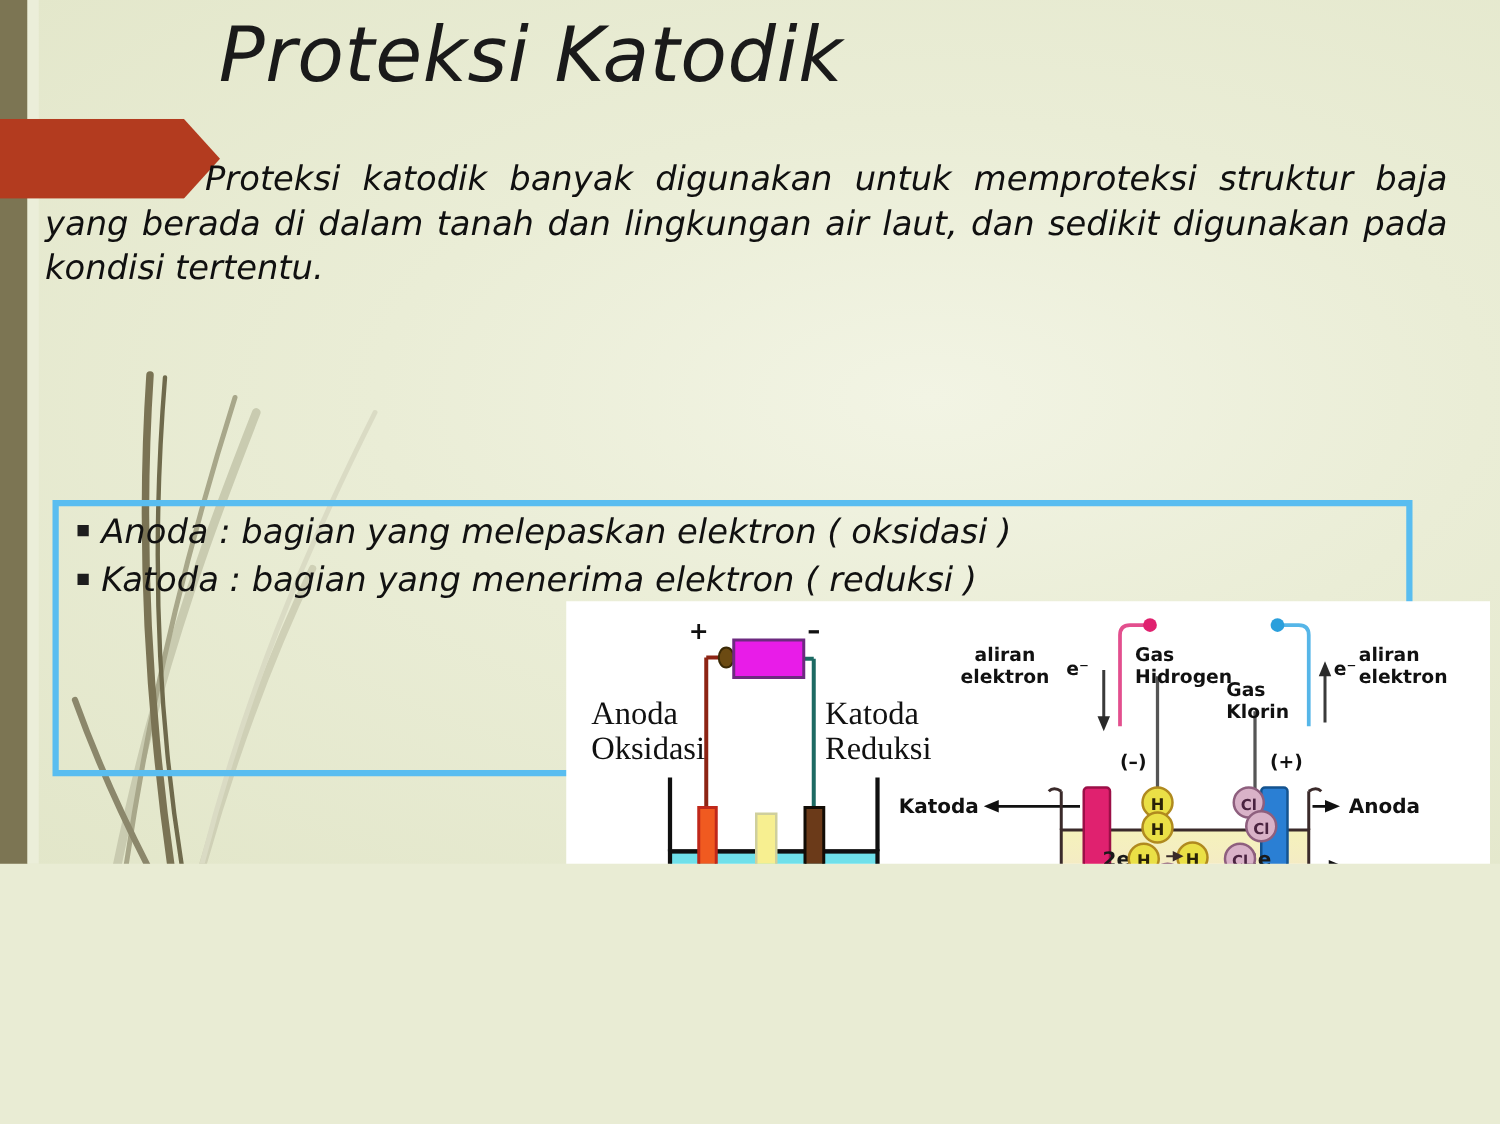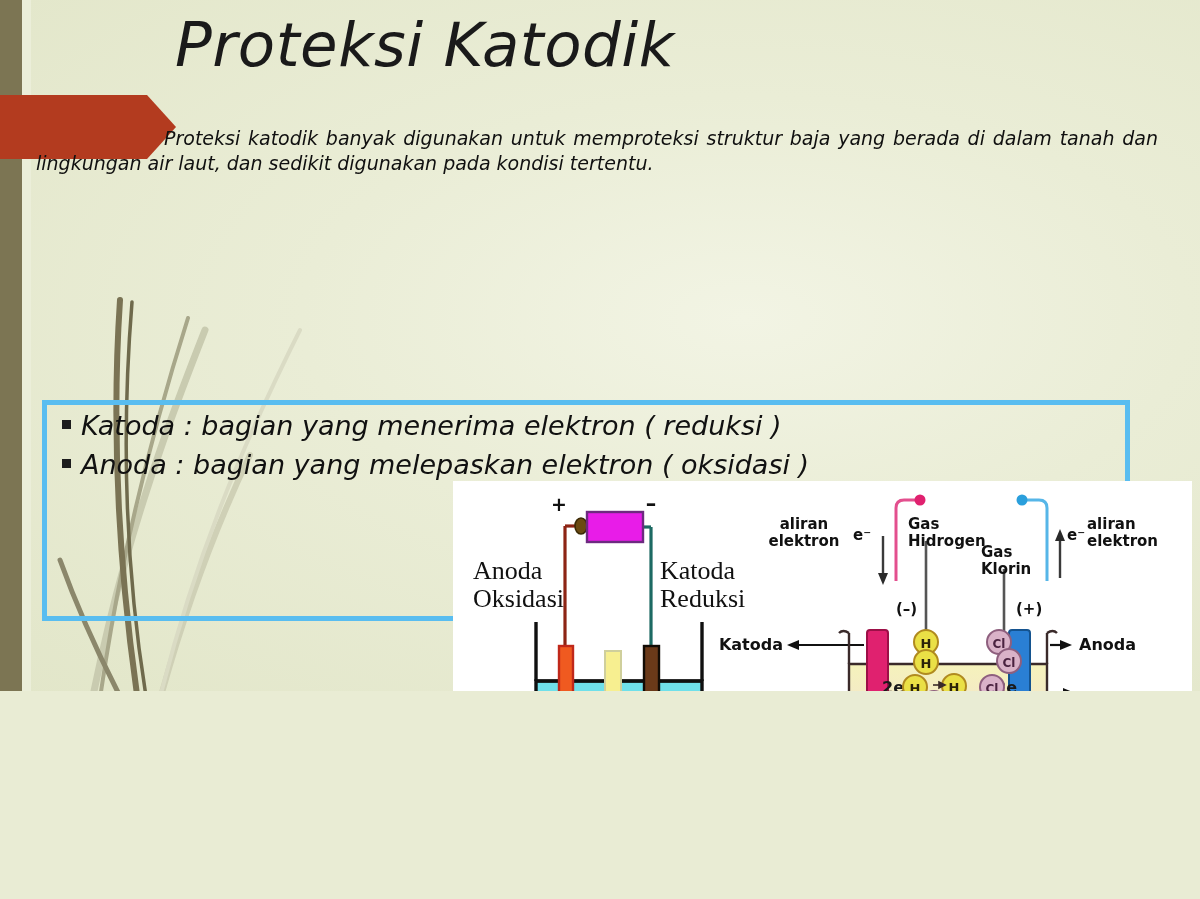--- a/index.html
+++ b/index.html
@@ -30,21 +30,21 @@
   .title{
     position:absolute;left:175px;top:9px;
     font-size:61px;font-style:italic;font-weight:300;color:#1a1a1a;
     letter-spacing:0.5px;white-space:nowrap;
     font-family:"DejaVu Sans", sans-serif;
   }
 
   
   .body-wrap{position:absolute;left:36px;top:126px;width:1122px;}
   .para{
-    font-size:19px;font-style:italic;color:#101010;
+    font-size:27px;font-style:italic;color:#101010;
     text-align:justify;text-indent:128px;line-height:1.32;
     font-family:"DejaVu Sans", sans-serif;
     margin:0 0 2px 0;
     text-align-last:left;
   }
   .para.p2{text-indent:128px;margin-top:8px;}
 
   
   .blue-box{
     position:absolute;left:42px;top:400px;width:1088px;height:221px;
@@ -94,25 +94,25 @@
 
   <div class="body-wrap">
     <p class="para p1">Proteksi katodik banyak digunakan untuk memproteksi struktur baja yang berada di dalam tanah dan lingkungan air laut, dan sedikit digunakan pada kondisi tertentu.</p>
   </div>
 
   <div class="blue-box"></div>
 
   <div class="bullets">
     <div class="bullet">
       <span class="sq"></span>
-      <span>Katoda : bagian yang menerima elektron ( reduksi )</span>
+      <span>Anoda  : bagian yang melepaskan elektron ( oksidasi )</span>
     </div>
     <div class="bullet">
       <span class="sq"></span>
-      <span>Anoda  : bagian yang melepaskan elektron ( oksidasi )</span>
+      <span>Katoda : bagian yang menerima elektron ( reduksi )</span>
     </div>
   </div>
 
   <div class="img-panel">
     <svg width="739" height="356" viewBox="0 0 739 356">
 
       <g>
 
         <path d="M112,45 L112,166" stroke="#8d2414" stroke-width="3.2" fill="none"></path>
         <path d="M112,45 L124,45" stroke="#8d2414" stroke-width="3.2" fill="none"></path>

